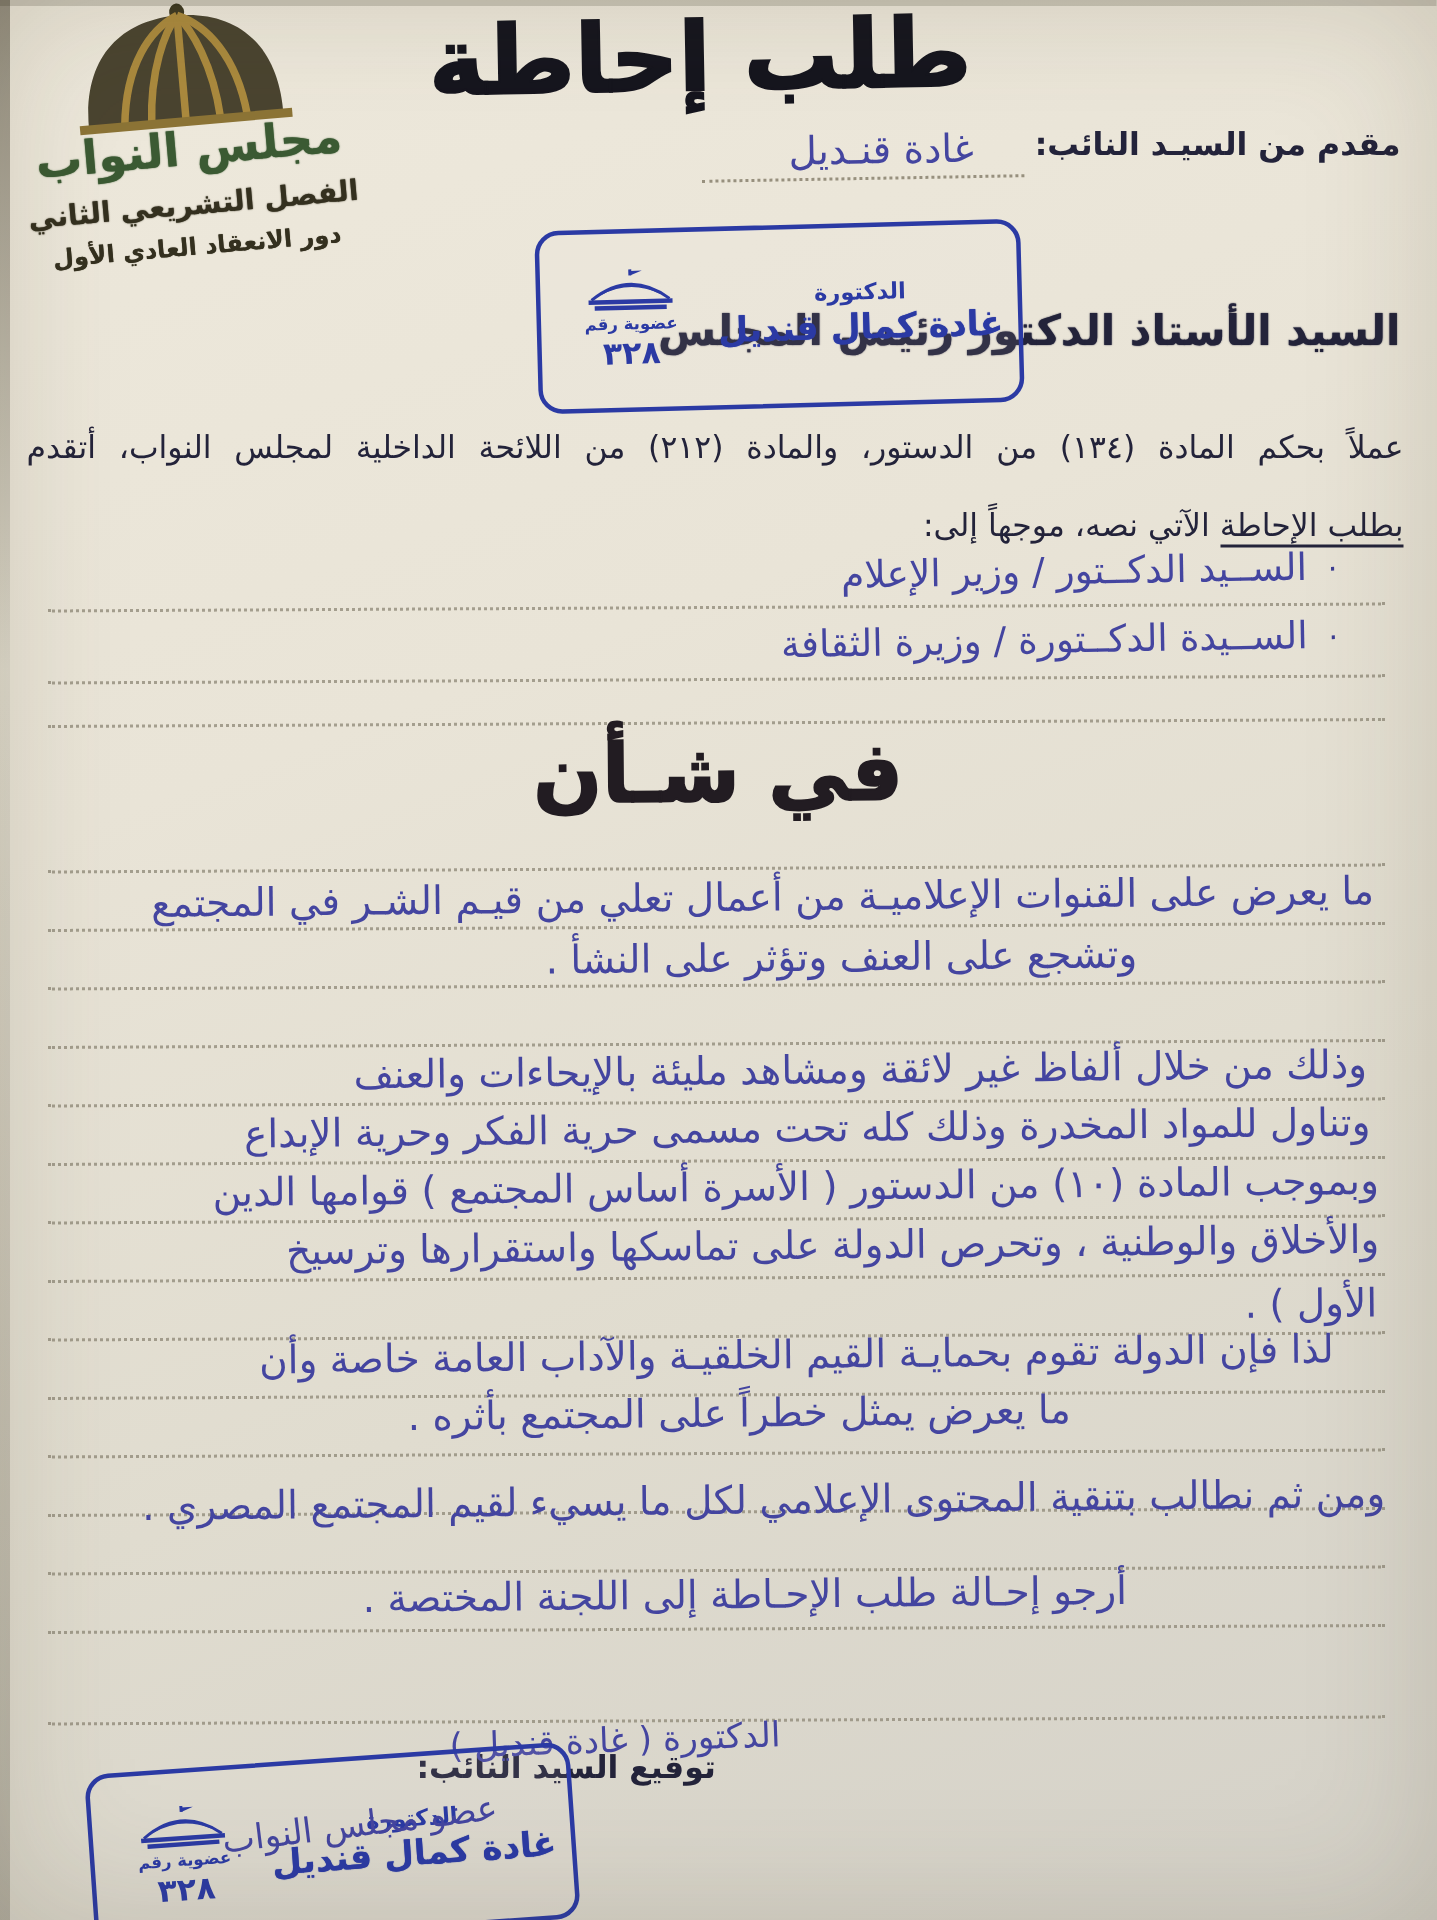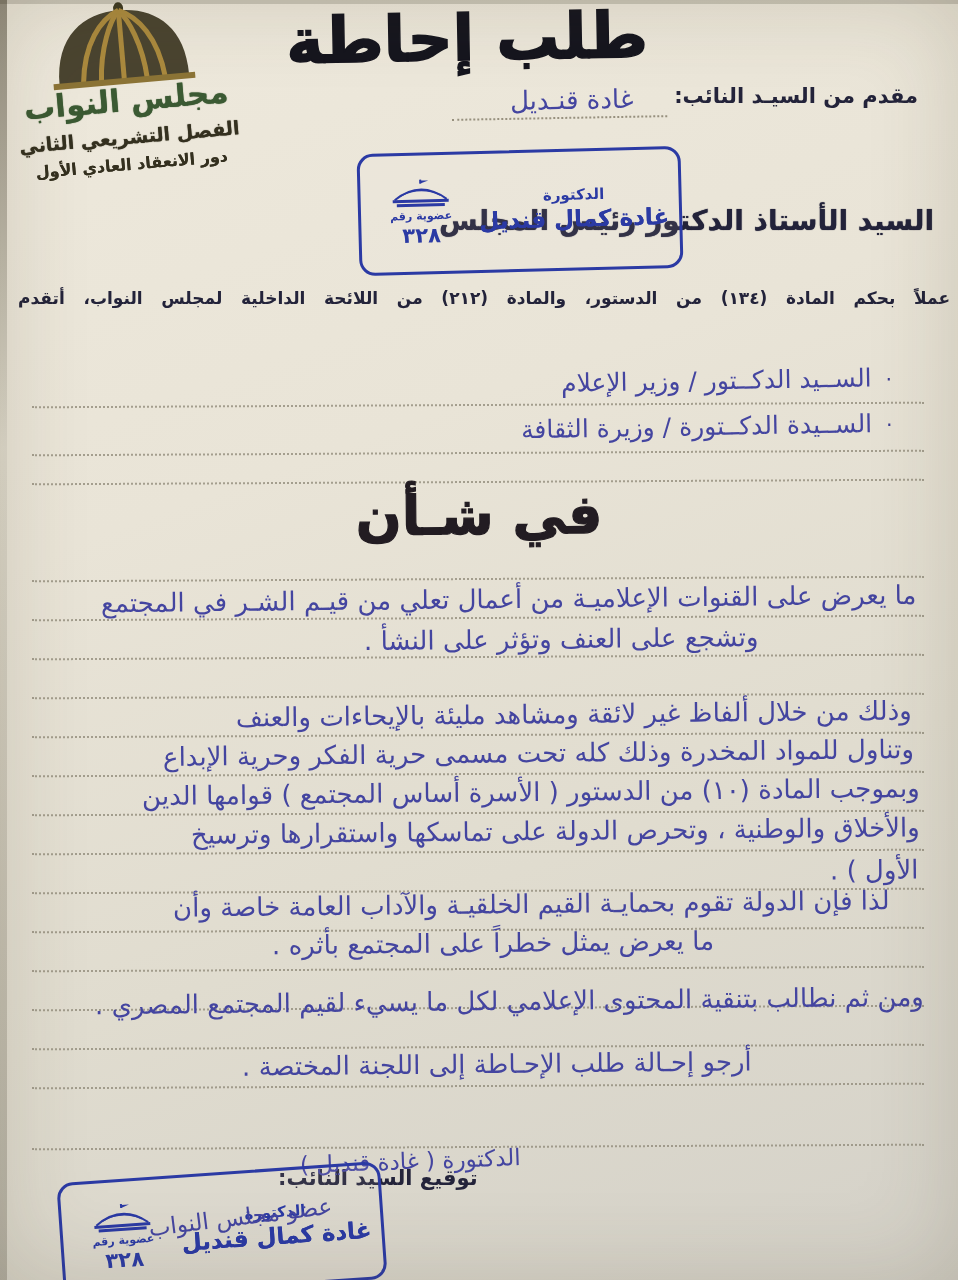--- a/index.html
+++ b/index.html
@@ -19,41 +19,41 @@
   .logo-name{font-size:31px;font-weight:bold;color:#3b5a33;letter-spacing:1px;
     text-shadow:0 0 1px #3b5a33;margin-top:-4px;}
   .logo-l2{font-size:19px;font-weight:bold;color:#34301f;margin-top:8px;text-shadow:0 0 1px #34301f;}
   .logo-l3{font-size:16px;font-weight:bold;color:#34301f;margin-top:7px;text-shadow:0 0 .5px #34301f;}
   
   .main-title{position:absolute;top:2px;left:272px;width:390px;text-align:center;z-index:2;
     font-size:63px;font-weight:bold;color:#15151e;-webkit-text-stroke:1.5px #15151e;
     transform:rotate(-1deg);}
   
   .printed{color:#23233a;font-weight:bold;}
-  .row-submitted{position:absolute;top:84px;right:40px;z-index:2;font-size:21px;direction:rtl;}
+  .row-submitted{position:absolute;top:84px;right:24px;z-index:2;font-size:21px;direction:rtl;}
   .hand{color:#4445a0;font-weight:400;}
   .submitted-name{display:inline-block;font-size:26px;padding:0 34px 2px 58px;
     border-bottom:2px dotted #97907e;transform:rotate(-1deg);vertical-align:-6px;}
   .row-membership{position:absolute;top:148px;right:24px;z-index:2;font-size:21px;}
   .row-chairman{position:absolute;top:204px;right:24px;z-index:2;font-size:28px;letter-spacing:.5px;
     text-shadow:0 0 1px #23233a;}
   
   .stamp{position:absolute;display:flex;direction:rtl;align-items:stretch;gap:6px;
     border:3px solid #2b3aa4;border-radius:16px;padding:5px 10px 7px 8px;color:#2b3aa4;z-index:5;
     background:rgba(238,235,226,.08);}
   .stamp-right{flex:1.55;text-align:center;display:flex;flex-direction:column;justify-content:center;}
   .stamp-honorific{font-size:15px;font-weight:bold;}
   .stamp-name{font-size:23px;font-weight:bold;white-space:nowrap;margin-top:2px;text-shadow:0 0 .6px #2b3aa4;}
   .stamp-left{flex:1;display:flex;flex-direction:column;align-items:center;justify-content:center;}
   .stamp-mem{font-size:11px;font-weight:bold;margin-top:2px;}
   .stamp-num{font-size:21px;font-weight:bold;letter-spacing:7px;margin-top:1px;}
   .stamp-top{top:150px;left:358px;width:300px;height:104px;transform:rotate(-1.5deg);}
   .stamp-bottom{top:1172px;left:60px;width:300px;height:100px;transform:rotate(-4deg);}
   
-  .intro{position:absolute;top:272px;right:8px;left:18px;z-index:2;font-size:17px;font-weight:bold;
+  .intro{position:absolute;top:272px;right:22px;left:18px;z-index:2;font-size:21px;font-weight:normal;
     color:#23233a;line-height:52px;}
   .intro-l1{text-align:justify;text-align-last:justify;}
   .intro-l2{text-align:right;}
   .u{border-bottom:2px solid #23233a;padding-bottom:1px;}
   
   .addr{position:absolute;right:66px;z-index:3;font-size:25px;transform:rotate(-1deg);}
   .addr .b{display:inline-block;margin-left:14px;font-size:20px;color:#3c3d92;}
   .addr-1{top:366px;}
   .addr-2{top:412px;}
   
@@ -139,20 +139,23 @@
         <line x1="4" y1="23.5" x2="60" y2="23.5" stroke="#2b3aa4" stroke-width="3"></line>
         <line x1="8" y1="27.5" x2="56" y2="27.5" stroke="#2b3aa4" stroke-width="3"></line>
       </svg>
       <div class="stamp-mem">عضوية رقم</div>
       <div class="stamp-num">٣٢٨</div>
     </div>
   </div>
 
   <div class="intro">
     <div class="intro-l1">عملاً بحكم المادة (١٣٤) من الدستور، والمادة (٢١٢) من اللائحة الداخلية لمجلس النواب، أتقدم</div>
+    <div class="intro-l2">
+      <span class="u">بطلب الإحاطة</span><span> الآتي نصه، موجهاً إلى:</span>
+    </div>
   </div>
 
   <div class="addr addr-1 hand">
     <span class="b">·</span><span>الســيد الدكــتور / وزير الإعلام</span>
   </div>
   <div class="addr addr-2 hand">
     <span class="b">·</span><span>الســيدة الدكــتورة / وزيرة الثقافة</span>
   </div>
 
   <div class="subject">في شـأن</div>

